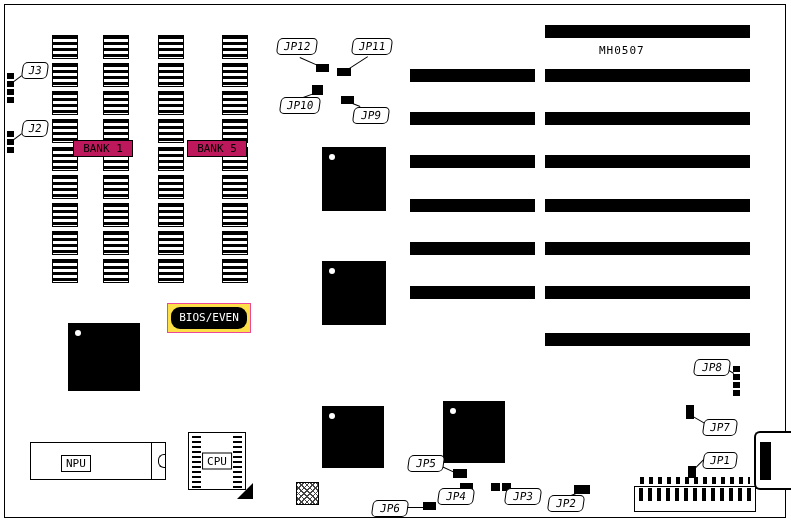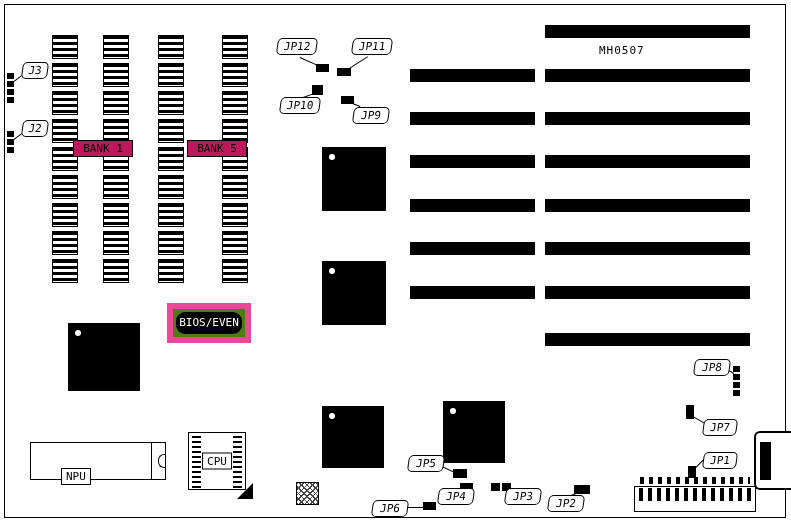--- a/index.html
+++ b/index.html
@@ -13,21 +13,21 @@
     background:repeating-linear-gradient(180deg,#000 0 3px,#fff 3px 6px)}
   .slot{background:#000}
   .qfp{background:#000}
   .qfp::after{content:"";position:absolute;left:7px;top:7px;width:6px;height:6px;border-radius:50%;background:#fff}
   .pin{width:7px;height:6px;background:#000}
   .jumper{background:#000}
   .leader{height:1px;background:#000;transform-origin:0 0;z-index:1}
   .callout{background:#fff;border:1px solid #000;border-radius:5px;font-size:11px;line-height:15px;
     text-align:center;padding:0 2px;transform:skewX(-8deg);z-index:6}
   .bank{background:#be185d;border:1px solid #000;font-size:11px;line-height:15px;text-align:center;z-index:6}
-  .bios{width:84px;height:40px;border:6px solid #ec4899;background:#4d7c0f}
+  .bios{width:84px;height:30px;border:1px solid #ec4899;background:#fde047}
   .bios-inner{position:absolute;left:3px;top:3px;right:3px;bottom:3px;background:#000;border-radius:9px;
     color:#fff;font-size:11px;line-height:22px;text-align:center}
   .npu{left:30px;top:442px;width:136px;height:38px;border:1px solid #000;background:#fff}
   .npu-divider{position:absolute;right:13px;top:0;height:100%;width:1px;background:#000}
   .npu::after{content:"";position:absolute;right:0;top:50%;transform:translateY(-50%);
     width:6px;height:12px;border:1px solid #000;border-right:0;border-radius:6px 0 0 6px;background:#fff}
   .chip-label{position:absolute;background:#fff;border:1px solid #000;font-size:11px;line-height:15px;
     text-align:center;padding:0 4px}
   .cpu{left:188px;top:432px;width:58px;height:58px;border:1px solid #000;background:#fff}
   .cpu-pins{position:absolute;top:3px;height:52px;width:9px;
@@ -66,21 +66,21 @@
   <div class="qfp" style="left:322px;top:406px;width:62px;height:62px"></div>
   <div class="qfp" style="left:443px;top:401px;width:62px;height:62px"></div>
   <div class="qfp" style="left:68px;top:323px;width:72px;height:68px"></div>
 
   <div class="bios" style="left:167px;top:303px">
     <div class="bios-inner">BIOS/EVEN</div>
   </div>
 
   <div class="npu">
     <div class="npu-divider"></div>
-    <div class="chip-label" style="left:30px;top:25px">NPU</div>
+    <div class="chip-label" style="left:30px;top:12px">NPU</div>
   </div>
 
   <div class="cpu">
     <div class="cpu-pins left"></div>
     <div class="cpu-pins right"></div>
     <div class="chip-label">CPU</div>
     <div class="cpu-fold"></div>
   </div>
 
 

